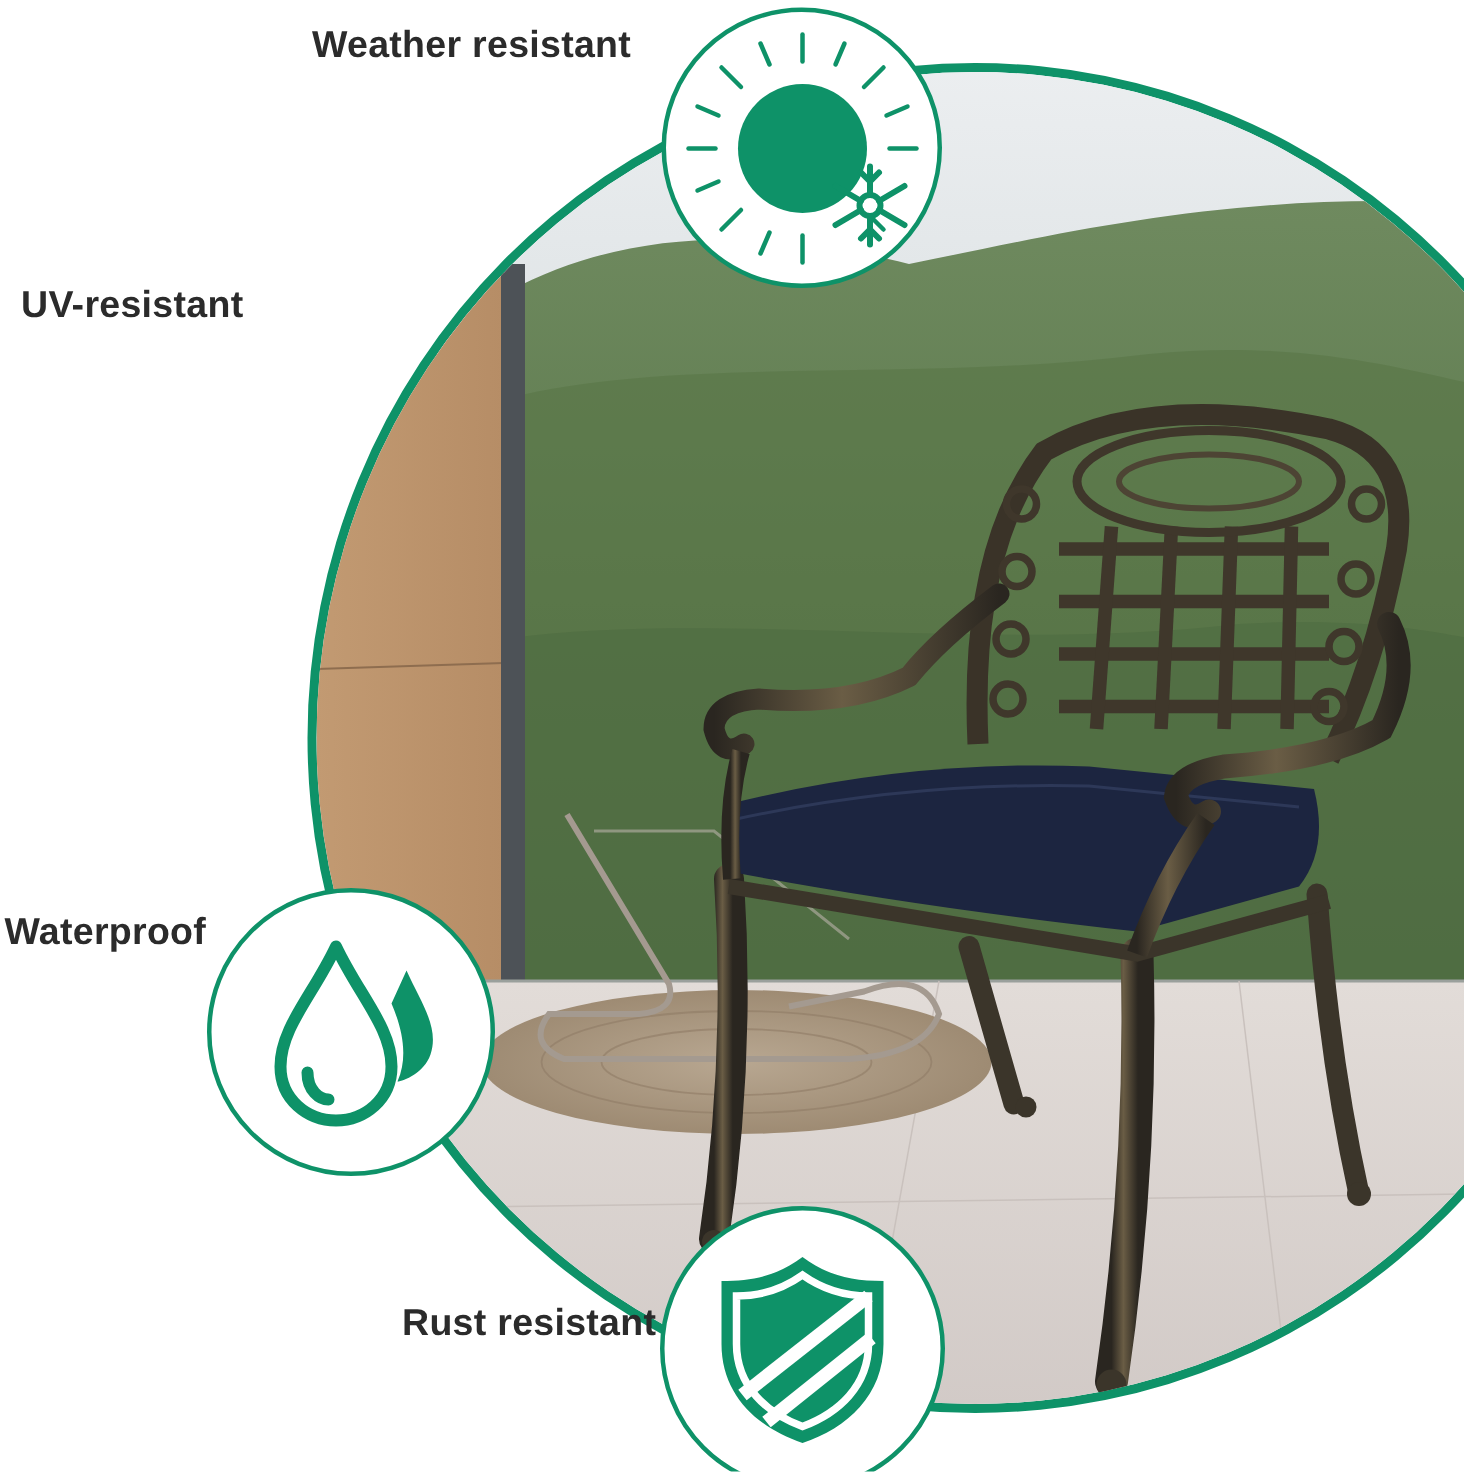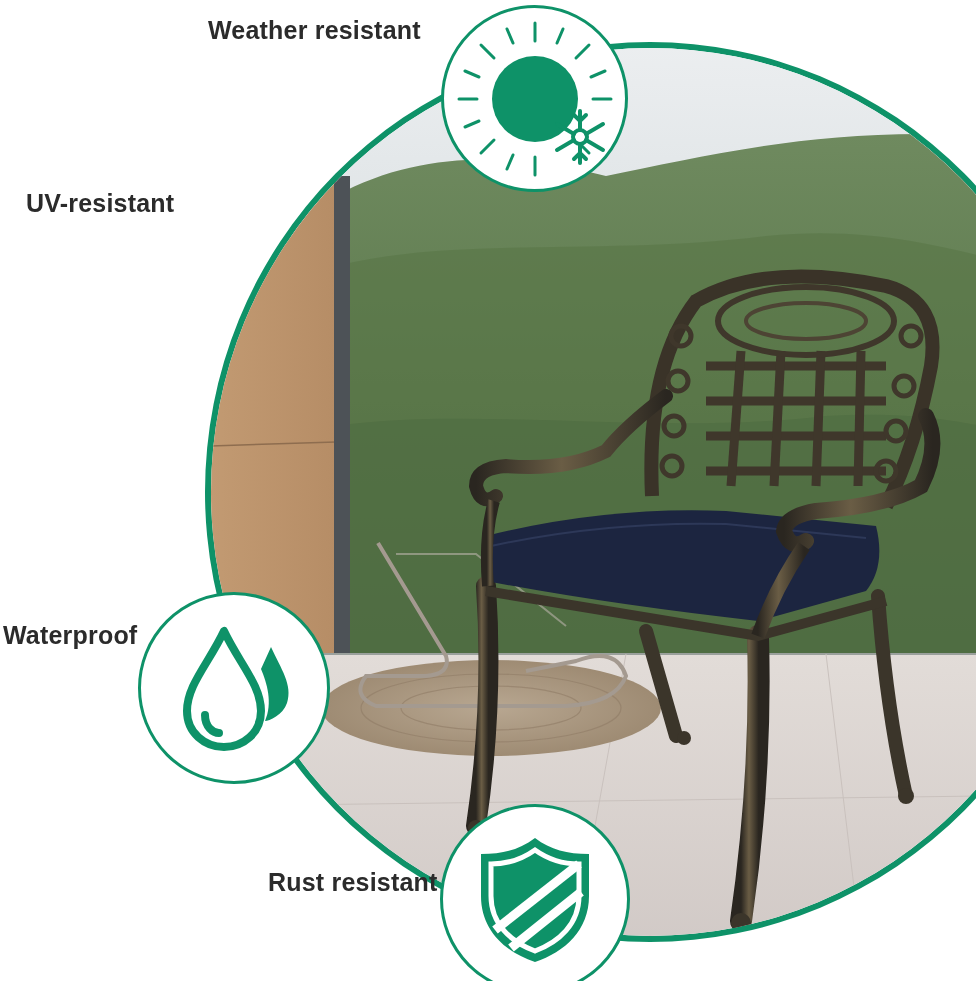--- a/index.html
+++ b/index.html
@@ -147,23 +147,23 @@
         <line x1="102" y1="105" x2="119" y2="115"></line>
         <line x1="131" y1="121" x2="148" y2="131"></line>
         <line x1="148" y1="105" x2="131" y2="115"></line>
         <line x1="119" y1="121" x2="102" y2="131"></line>
         <polyline points="119,96 125,102 131,96"></polyline>
         <polyline points="119,140 125,134 131,140"></polyline>
       </g>
     </svg>
   </div>
 
-  <div class="label" style="left:26px; top:189px;">UV-resistant</div>
+  <div class="label" style="left:14px; top:189px;">UV-resistant</div>
 
-  <div class="label" style="left:3px; top:621px;">Waterproof</div>
+  <div class="label" style="left:3px; top:607px;">Waterproof</div>
   <div class="badge" style="left:138px; top:592px; width:192px; height:192px;">
     <svg width="130" height="130" viewBox="0 0 130 130">
       <path d="M102 24 C112 46 124 62 118 80 C114 92 100 98 96 98 C104 80 98 60 92 46 Z" fill="#0e9268"></path>
       <path d="M55 8 C40 40 18 62 18 88 C18 110 36 124 55 124 C74 124 92 110 92 88 C92 62 70 40 55 8 Z" fill="none" stroke="#0e9268" stroke-width="8" stroke-linejoin="round"></path>
       <path d="M36 92 C36 104 44 110 50 110" stroke="#0e9268" stroke-width="8" stroke-linecap="round" fill="none"></path>
     </svg>
   </div>
 
   <div class="label" style="left:268px; top:868px;">Rust resistant</div>
   <div class="badge" style="left:440px; top:804px; width:190px; height:190px;">

